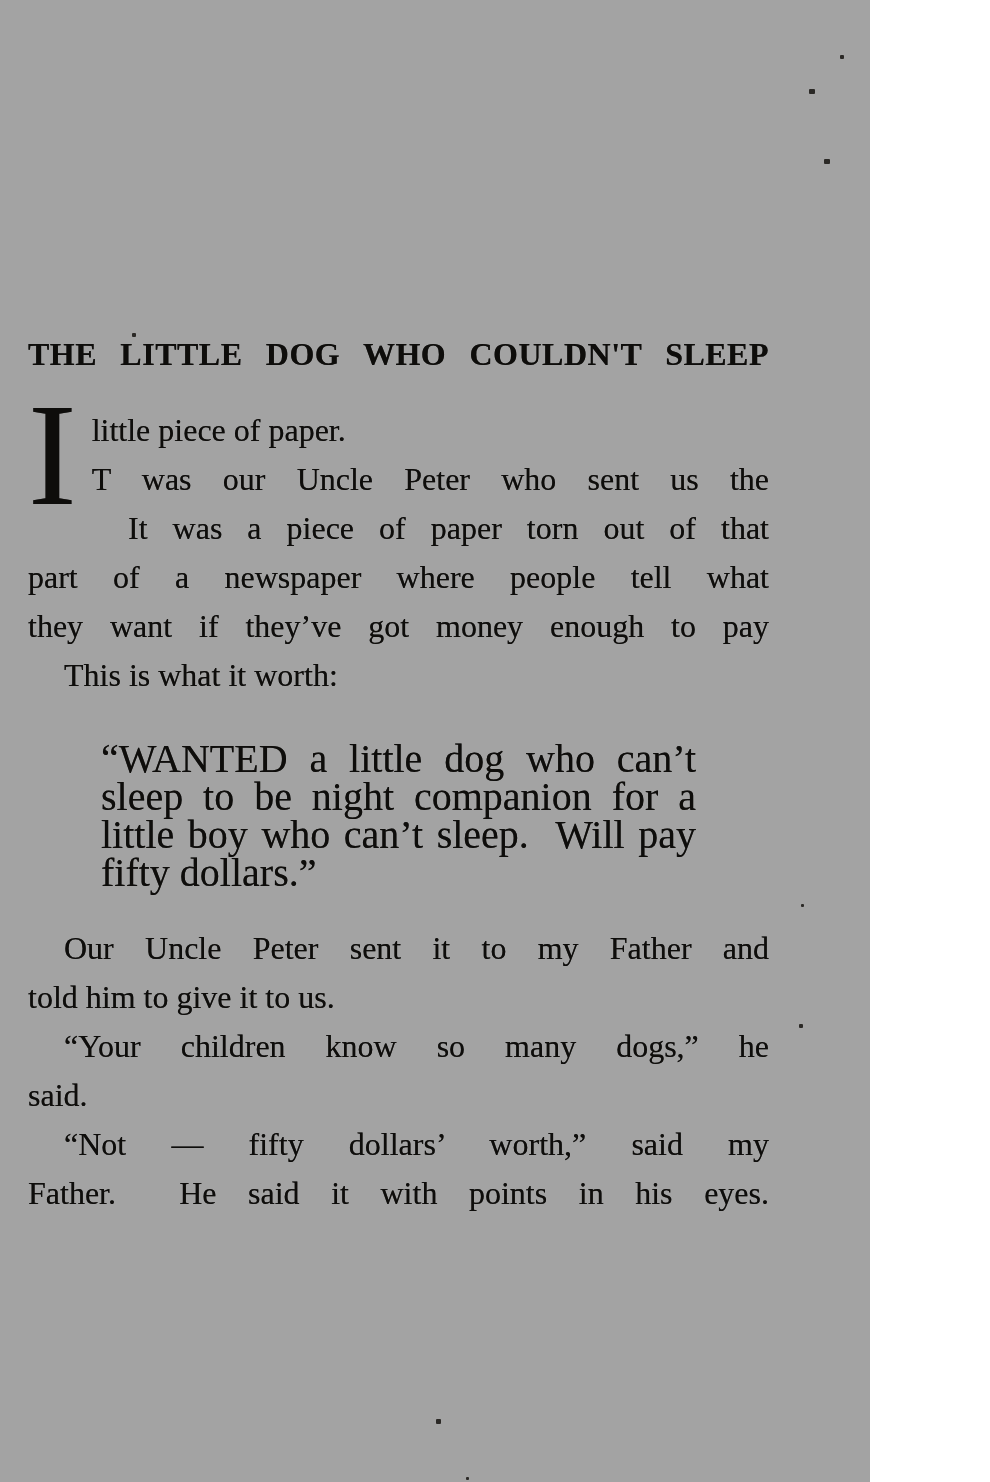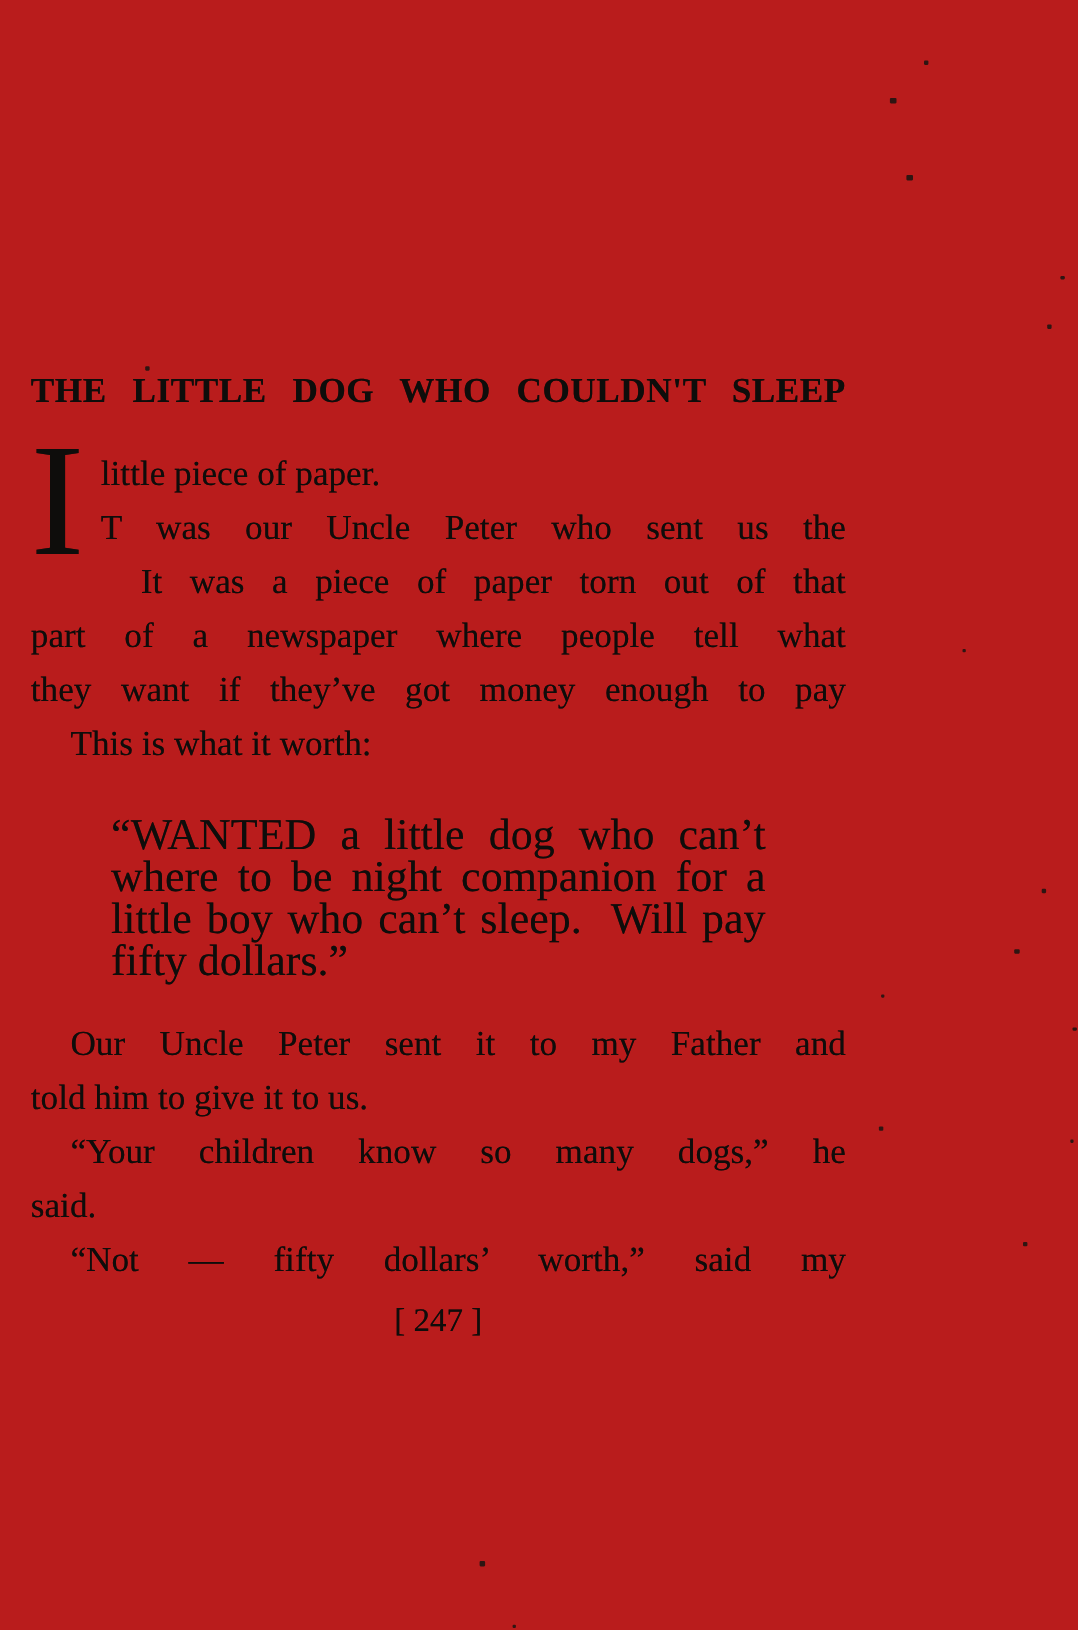--- a/index.html
+++ b/index.html
@@ -2,23 +2,23 @@
 <html><head>
 <meta charset="utf-8">
 <style>
   html, body {
     margin: 0;
     padding: 0;
     background: #ffffff;
   }
   .page {
     position: relative;
-    width: 980px;
+    width: 870px;
     height: 1482px;
-    background: #b91c1c;
+    background: #a3a3a3;
     overflow: hidden;
     font-family: "Liberation Serif", serif;
     color: #0e0d0b;
     text-shadow: 0 0 0.6px rgba(10, 9, 8, 0.65);
   }
   .column {
     position: absolute;
     left: 28px;
     top: 334px;
     width: 741px;
@@ -114,35 +114,35 @@
         <div class="line">part of a newspaper where people tell what</div>
         <div class="line">they want if they’ve got money enough to pay</div>
       </div>
 
     <div class="para indent-sm">
         <div class="line last">This is what it worth:</div>
       </div>
 
     <blockquote class="advert">
         <div class="line">“WANTED a little dog who can’t</div>
-        <div class="line">where to be night companion for a</div>
+        <div class="line">sleep to be night companion for a</div>
         <div class="line">little boy who can’t sleep.&nbsp; Will pay</div>
         <div class="line last">fifty dollars.”</div>
       </blockquote>
 
     <div class="para indent-sm">
         <div class="line">Our Uncle Peter sent it to my Father and</div>
         <div class="line last">told him to give it to us.</div>
       </div>
 
     <div class="para indent-sm">
         <div class="line">“Your children know so many dogs,” he</div>
         <div class="line last">said.</div>
       </div>
 
     <div class="para indent-sm">
         <div class="line">“Not — fifty dollars’ worth,” said my</div>
+        <div class="line">Father.&nbsp; He said it with points in his eyes.</div>
       </div>
 
-    <div class="page-number">[ 247 ]</div>
 
   </div>
 </main>
 
 </body></html>

